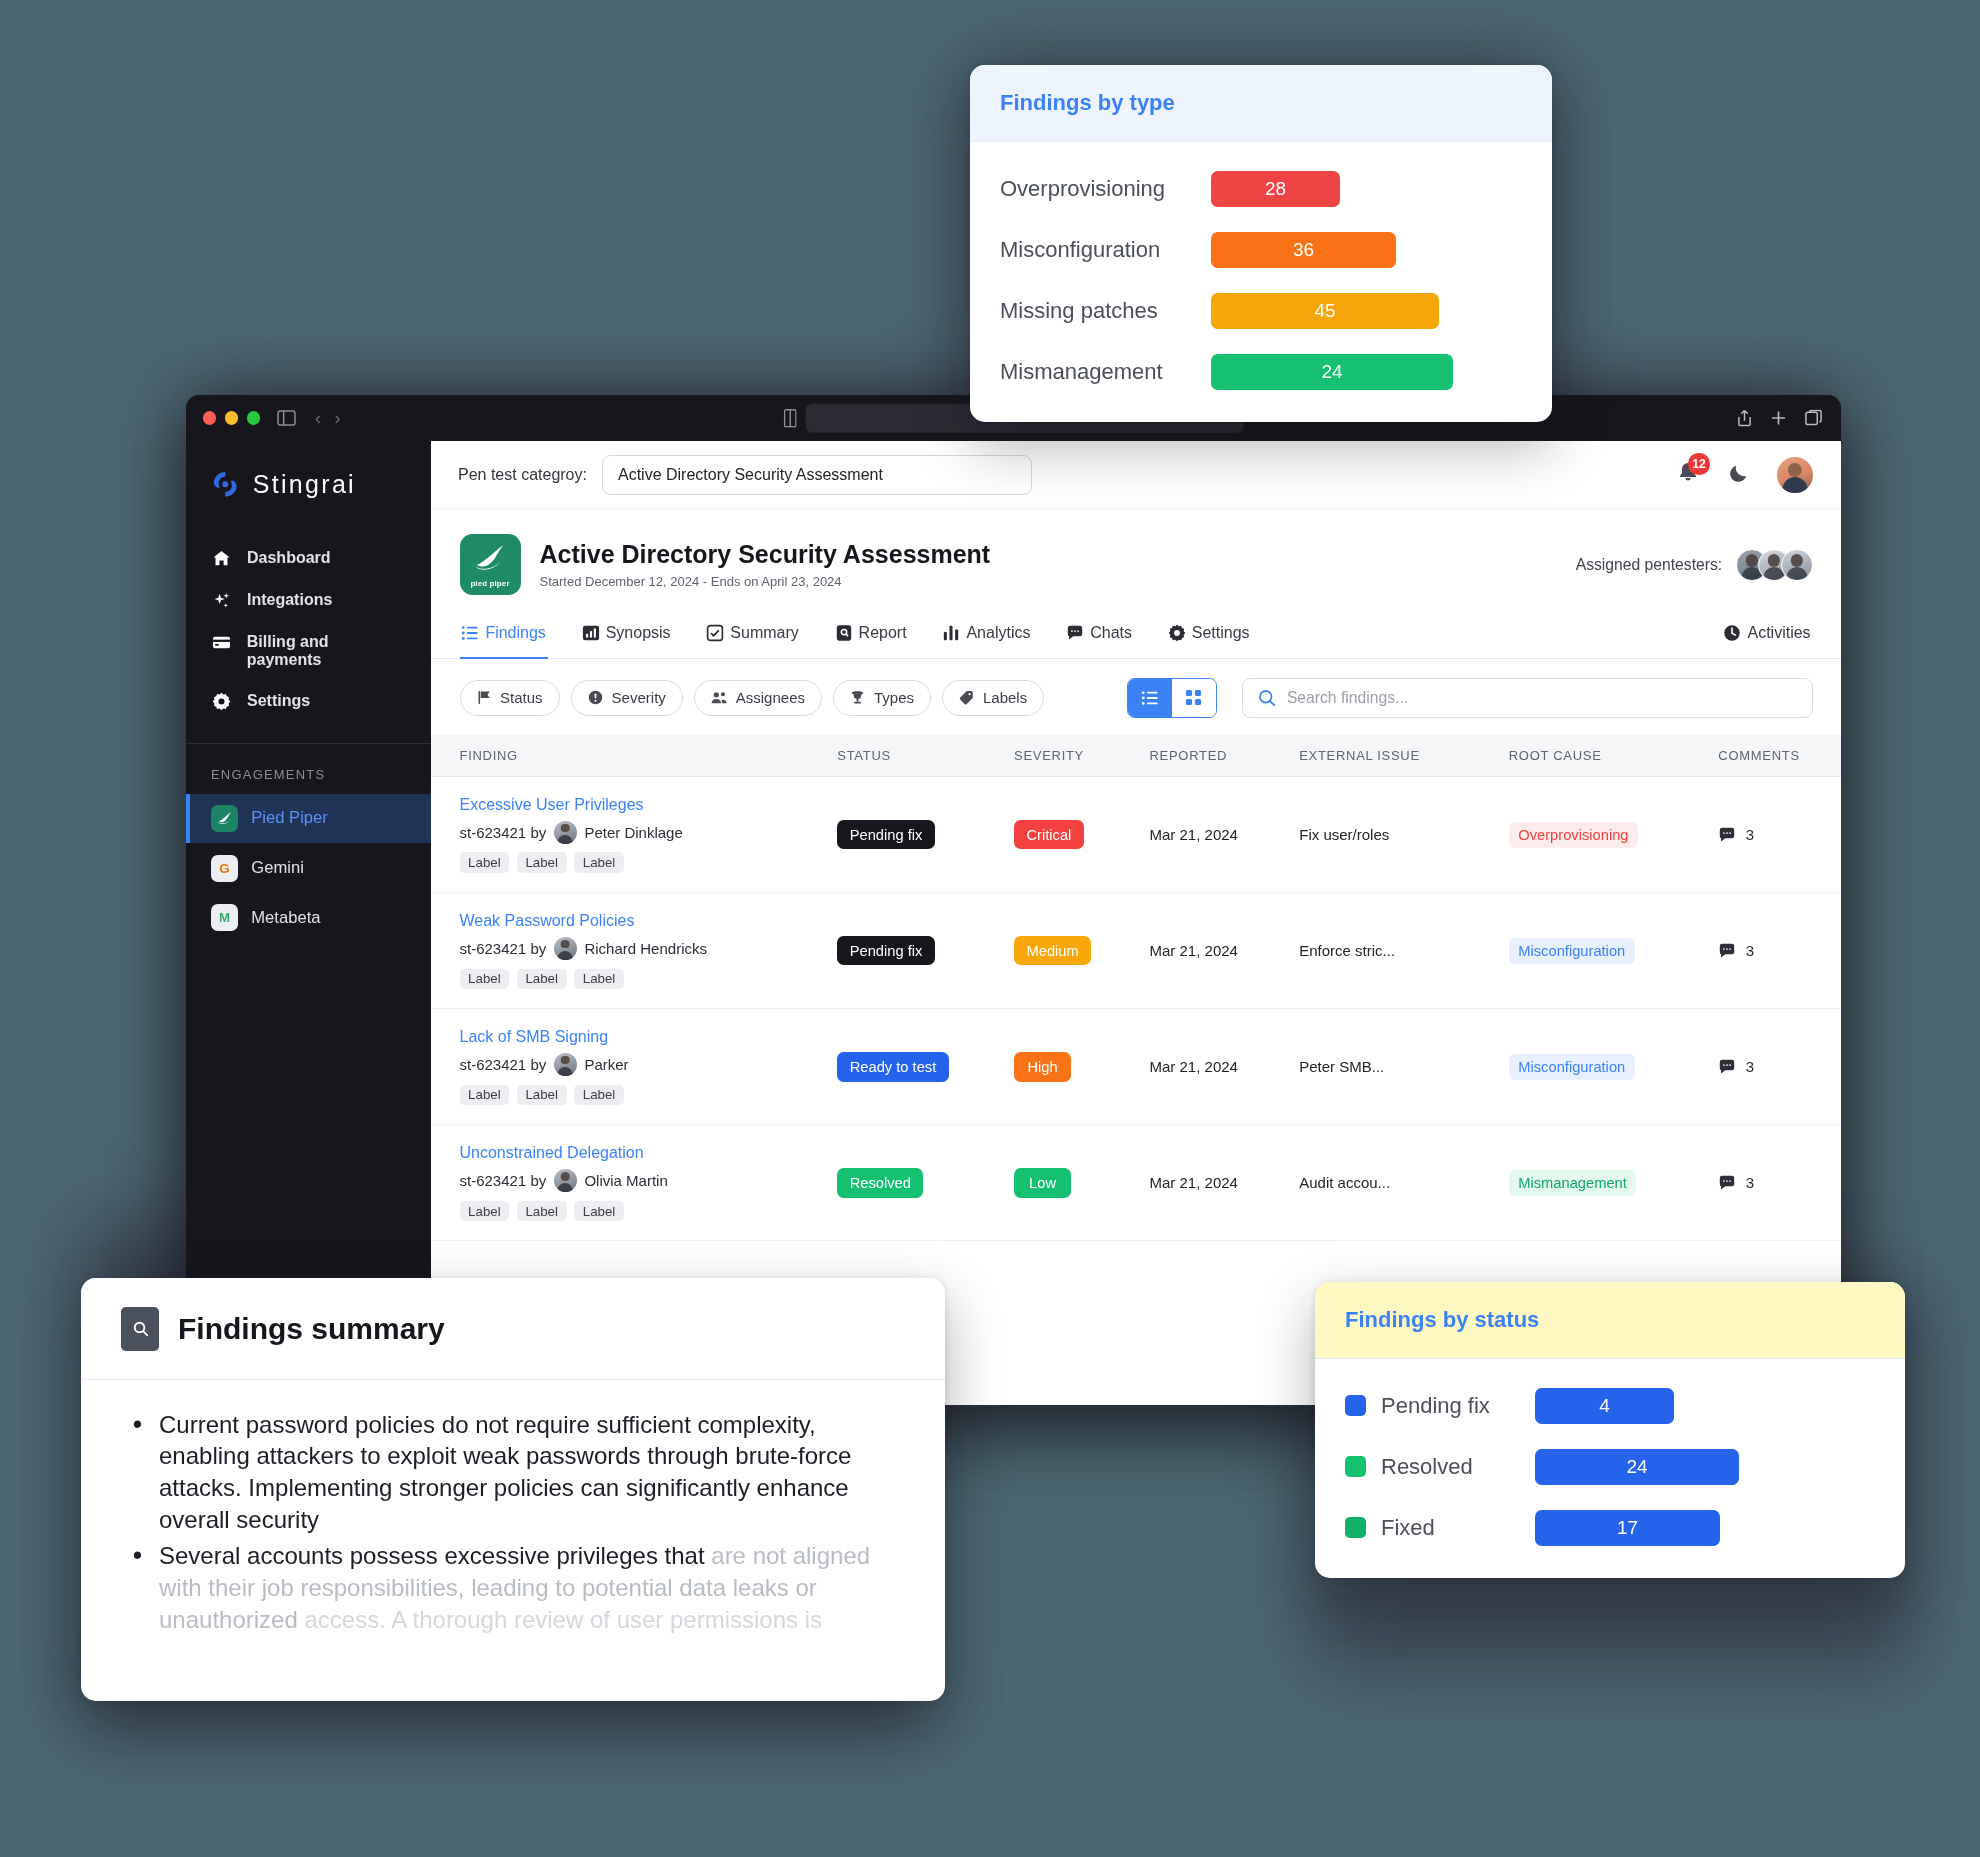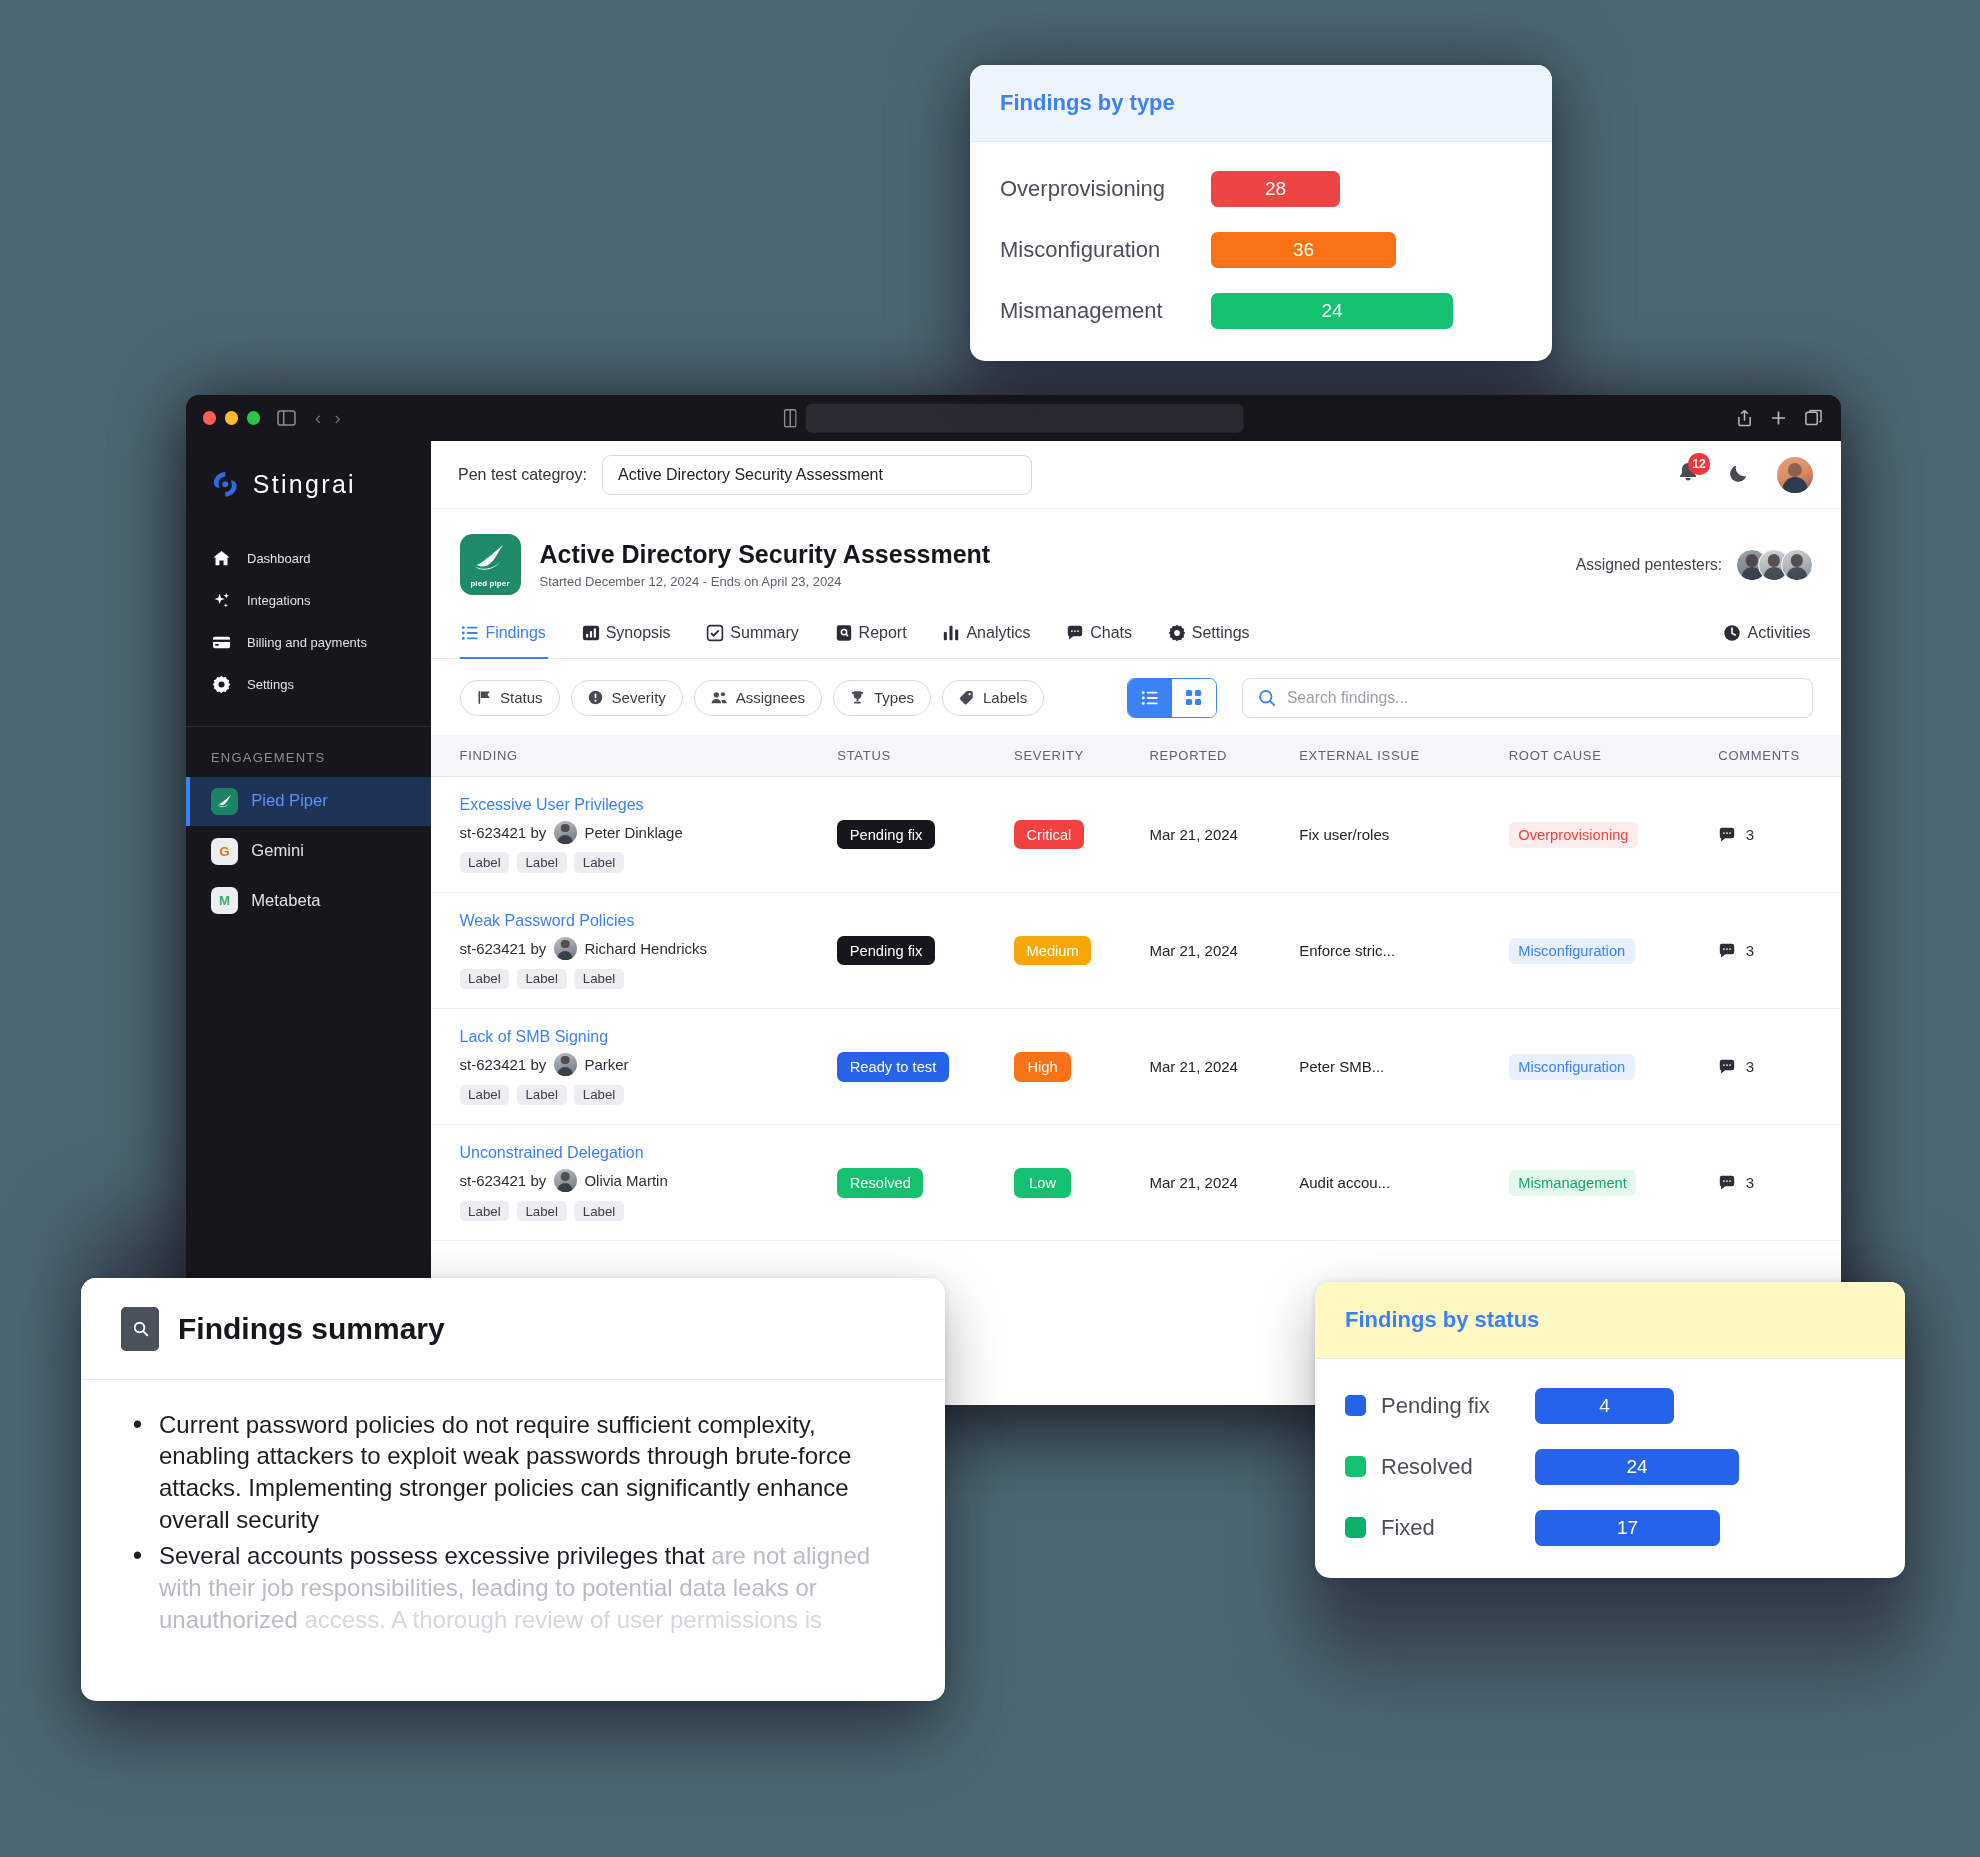--- a/index.html
+++ b/index.html
@@ -111,25 +111,26 @@
     height: 70px;
   }
   .brand-name {
     font-size: 25px;
     letter-spacing: 2.3px;
     color: #fff;
     font-weight: 400;
   }
   .navlist { padding-top: 27px; }
   .navitem {
-    display: flex; align-items: center; gap: 15px;
+    display: flex; align-items: flex-start; gap: 15px;
     padding: 11.4px 25px;
-    font-size: 13px;
+    font-size: 16px;
     color: #e2e2e8;
     cursor: pointer;
+    font-weight: bold;
   }
   .navitem .ico { width: 21px; display: flex; justify-content: center; color: #ffffff; }
   .sep { height: 1px; background: #2d2d36; margin: 21px 0 0 0; }
   .section-title {
     font-size: 13px;
     letter-spacing: 1.2px;
     color: #8d8d98;
     padding: 23px 25px 11.4px 25px;
   }
   .engitem {
@@ -985,20 +986,24 @@
   <div class="card-body">
     <div class="barrow">
       <div class="barlabel">Overprovisioning</div>
       <div class="bar" style="width:129px;background:#ef4444">28</div>
     </div>
     <div class="barrow">
       <div class="barlabel">Misconfiguration</div>
       <div class="bar" style="width:185px;background:#f97316">36</div>
     </div>
     <div class="barrow">
+      <div class="barlabel">Missing patches</div>
+      <div class="bar" style="width:228px;background:#f5a709">45</div>
+    </div>
+    <div class="barrow">
       <div class="barlabel">Mismanagement</div>
       <div class="bar" style="width:242px;background:#15c070">24</div>
     </div>
   </div>
 </div>
 
 <div class="card" id="card-summary">
   <div class="sum-head">
     <span class="sum-icon">
       <svg width="23" height="23" viewBox="0 0 24 24" fill="none" stroke="#fff" stroke-width="2">

